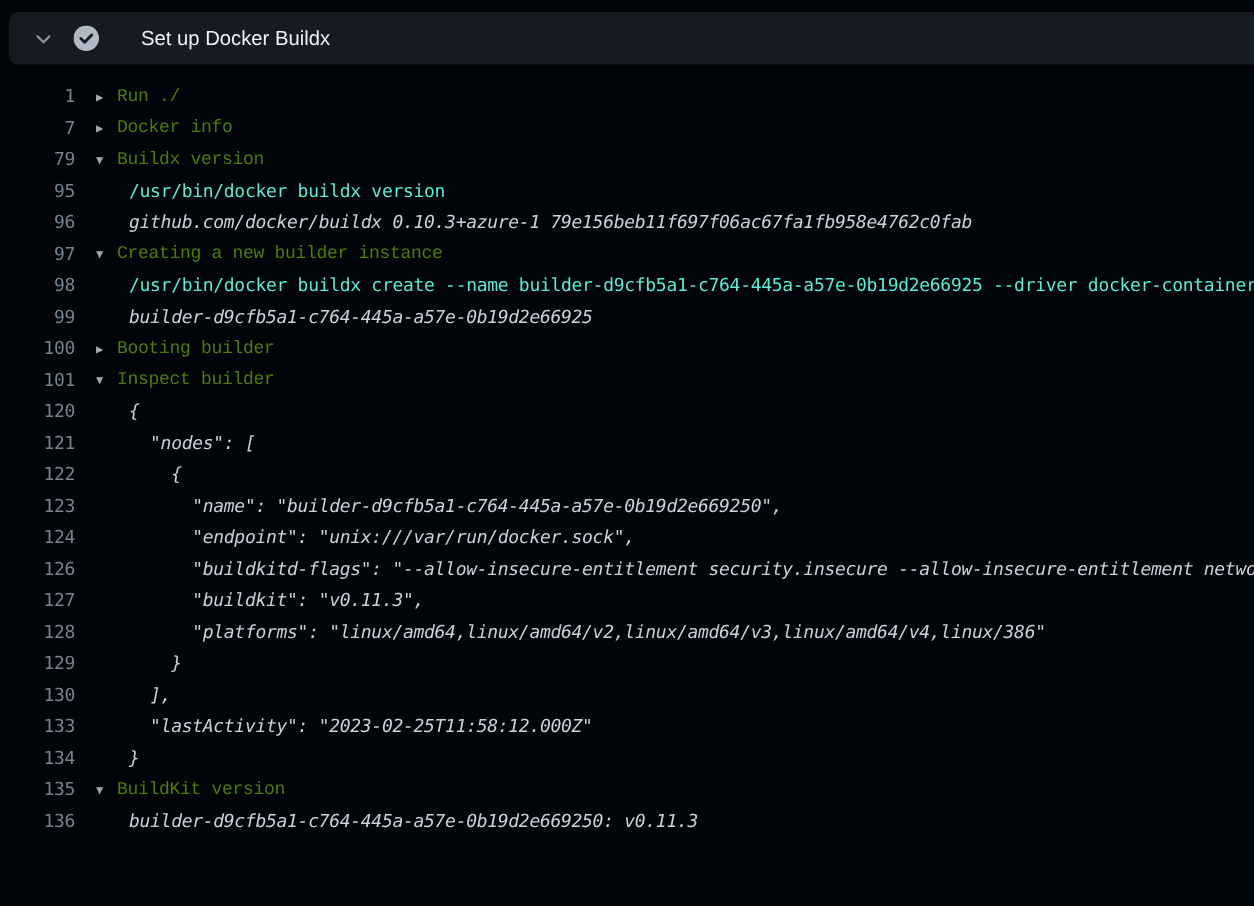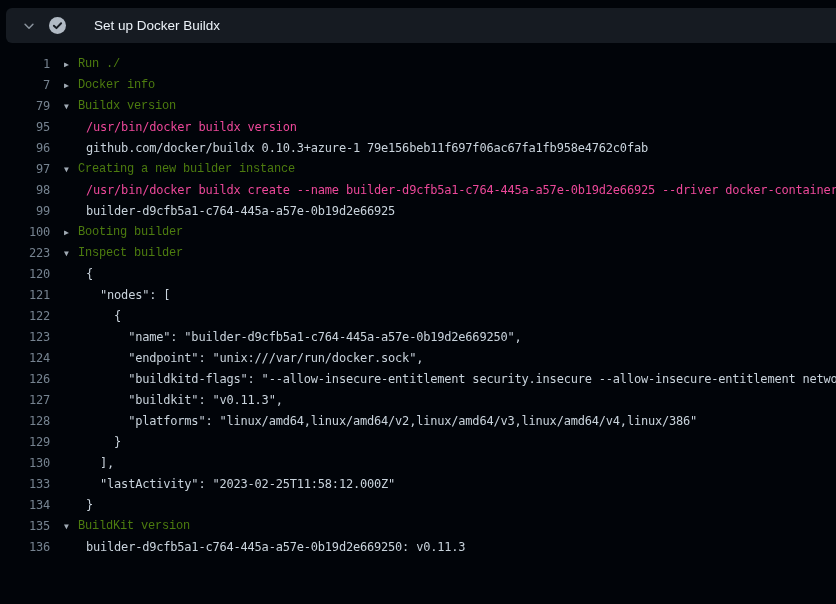--- a/index.html
+++ b/index.html
@@ -67,22 +67,22 @@
     box-sizing: border-box;
     color: #a0aab4;
     font-size: 8px;
   }
   .log-text {
     flex: 1 1 auto;
     overflow: hidden;
     white-space: pre;
   }
   .log-row.group .log-text { color: #4d7c0f; cursor: pointer; font-family: Liberation Mono, monospace; }
-  .log-row.cmd .log-text { color: #ec4899; padding-left: 8px; }
-  .log-row.out .log-text { color: #c9d3dc; padding-left: 8px; }
+  .log-row.cmd .log-text { color: #5eead4; padding-left: 8px; }
+  .log-row.out .log-text { color: #c9d3dc; padding-left: 8px; font-style: italic; }
 </style>
 </head>
 <body>
 
 <div class="step-header">
   <span class="chev">
     <svg width="14" height="14" viewBox="0 0 16 16">
       <path d="M3.5 6 8 10.5 12.5 6" fill="none" stroke="#8b949e" stroke-width="1.7" stroke-linecap="round" stroke-linejoin="round"></path>
     </svg>
   </span>
@@ -98,21 +98,21 @@
 <div class="log" id="log">
     <div class="log-row group"><span class="log-num">1</span><span class="log-marker">▶</span><span class="log-text">Run ./</span></div>
     <div class="log-row group"><span class="log-num">7</span><span class="log-marker">▶</span><span class="log-text">Docker info</span></div>
     <div class="log-row group"><span class="log-num">79</span><span class="log-marker">▼</span><span class="log-text">Buildx version</span></div>
     <div class="log-row cmd"><span class="log-num">95</span><span class="log-marker"></span><span class="log-text">/usr/bin/docker buildx version</span></div>
     <div class="log-row out"><span class="log-num">96</span><span class="log-marker"></span><span class="log-text">github.com/docker/buildx 0.10.3+azure-1 79e156beb11f697f06ac67fa1fb958e4762c0fab</span></div>
     <div class="log-row group"><span class="log-num">97</span><span class="log-marker">▼</span><span class="log-text">Creating a new builder instance</span></div>
     <div class="log-row cmd"><span class="log-num">98</span><span class="log-marker"></span><span class="log-text">/usr/bin/docker buildx create --name builder-d9cfb5a1-c764-445a-a57e-0b19d2e66925 --driver docker-container</span></div>
     <div class="log-row out"><span class="log-num">99</span><span class="log-marker"></span><span class="log-text">builder-d9cfb5a1-c764-445a-a57e-0b19d2e66925</span></div>
     <div class="log-row group"><span class="log-num">100</span><span class="log-marker">▶</span><span class="log-text">Booting builder</span></div>
-    <div class="log-row group"><span class="log-num">223</span><span class="log-marker">▼</span><span class="log-text">Inspect builder</span></div>
+    <div class="log-row group"><span class="log-num">101</span><span class="log-marker">▼</span><span class="log-text">Inspect builder</span></div>
     <div class="log-row out"><span class="log-num">120</span><span class="log-marker"></span><span class="log-text">{</span></div>
     <div class="log-row out"><span class="log-num">121</span><span class="log-marker"></span><span class="log-text">  "nodes": [</span></div>
     <div class="log-row out"><span class="log-num">122</span><span class="log-marker"></span><span class="log-text">    {</span></div>
     <div class="log-row out"><span class="log-num">123</span><span class="log-marker"></span><span class="log-text">      "name": "builder-d9cfb5a1-c764-445a-a57e-0b19d2e669250",</span></div>
     <div class="log-row out"><span class="log-num">124</span><span class="log-marker"></span><span class="log-text">      "endpoint": "unix:///var/run/docker.sock",</span></div>
     <div class="log-row out"><span class="log-num">126</span><span class="log-marker"></span><span class="log-text">      "buildkitd-flags": "--allow-insecure-entitlement security.insecure --allow-insecure-entitlement network.host",</span></div>
     <div class="log-row out"><span class="log-num">127</span><span class="log-marker"></span><span class="log-text">      "buildkit": "v0.11.3",</span></div>
     <div class="log-row out"><span class="log-num">128</span><span class="log-marker"></span><span class="log-text">      "platforms": "linux/amd64,linux/amd64/v2,linux/amd64/v3,linux/amd64/v4,linux/386"</span></div>
     <div class="log-row out"><span class="log-num">129</span><span class="log-marker"></span><span class="log-text">    }</span></div>
     <div class="log-row out"><span class="log-num">130</span><span class="log-marker"></span><span class="log-text">  ],</span></div>

